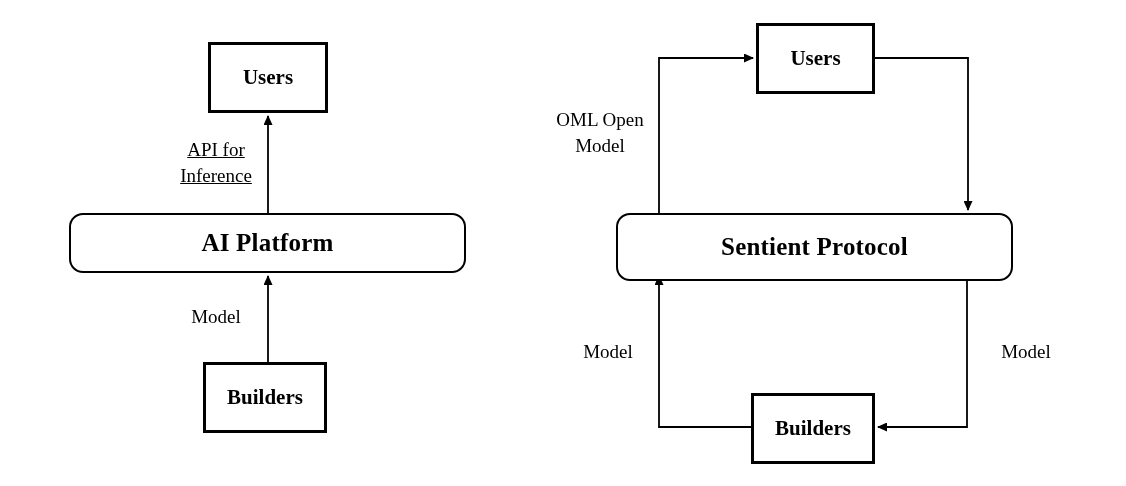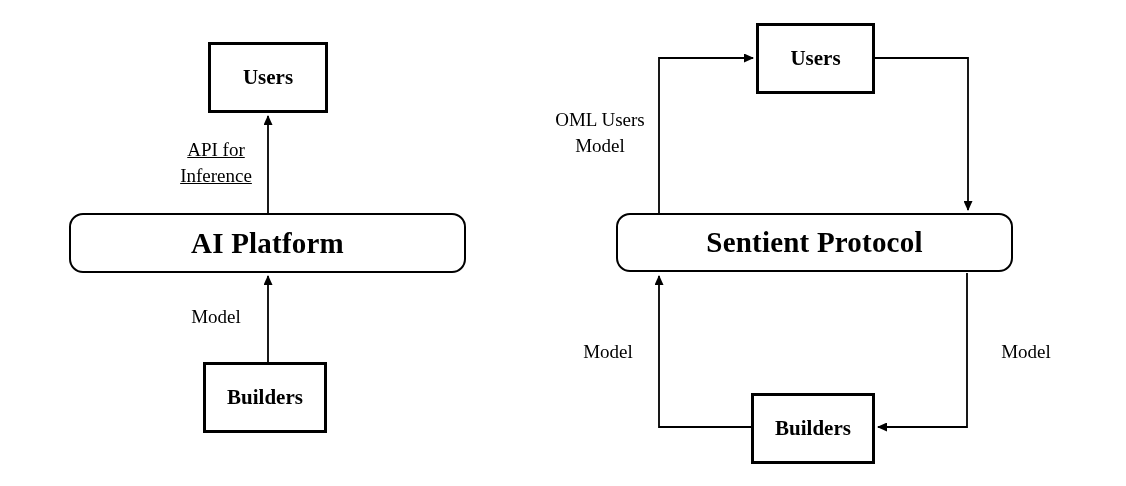--- a/index.html
+++ b/index.html
@@ -34,21 +34,21 @@
     font-weight: bold;
     text-align: center;
   }
   .rect-node {
     border: 3px solid #000000;
     font-size: 21px;
   }
   .pill-node {
     border: 2px solid #000000;
     border-radius: 14px;
-    font-size: 29px;
+    font-size: 25px;
     letter-spacing: 0.2px;
   }
   .edge-label {
     position: absolute;
     color: #000000;
     font-size: 19px;
     line-height: 26px;
     text-align: center;
     white-space: pre-line;
   }
@@ -84,25 +84,25 @@
 
   <div class="node rect-node" style="left:203px; top:362px; width:124px; height:71px;">Builders</div>
 
   <div class="edge-label" style="left:146px; top:137px; width:140px;text-decoration:underline;">API for
 Inference</div>
 
   <div class="edge-label" style="left:146px; top:304px; width:140px;">Model</div>
 
   <div class="node rect-node" style="left:756px; top:23px; width:119px; height:71px;">Users</div>
 
-  <div class="node pill-node" style="left:616px; top:213px; width:397px; height:59px;">Sentient Protocol</div>
+  <div class="node pill-node" style="left:616px; top:213px; width:397px; height:68px;">Sentient Protocol</div>
 
   <div class="node rect-node" style="left:751px; top:393px; width:124px; height:71px;">Builders</div>
 
-  <div class="edge-label" style="left:530px; top:107px; width:140px;">OML Users
+  <div class="edge-label" style="left:530px; top:107px; width:140px;">OML Open
 Model</div>
 
 
   <div class="edge-label" style="left:558px; top:339px; width:100px;">Model</div>
 
   <div class="edge-label" style="left:976px; top:339px; width:100px;">Model</div>
 
 </div>
 
 </body></html>

